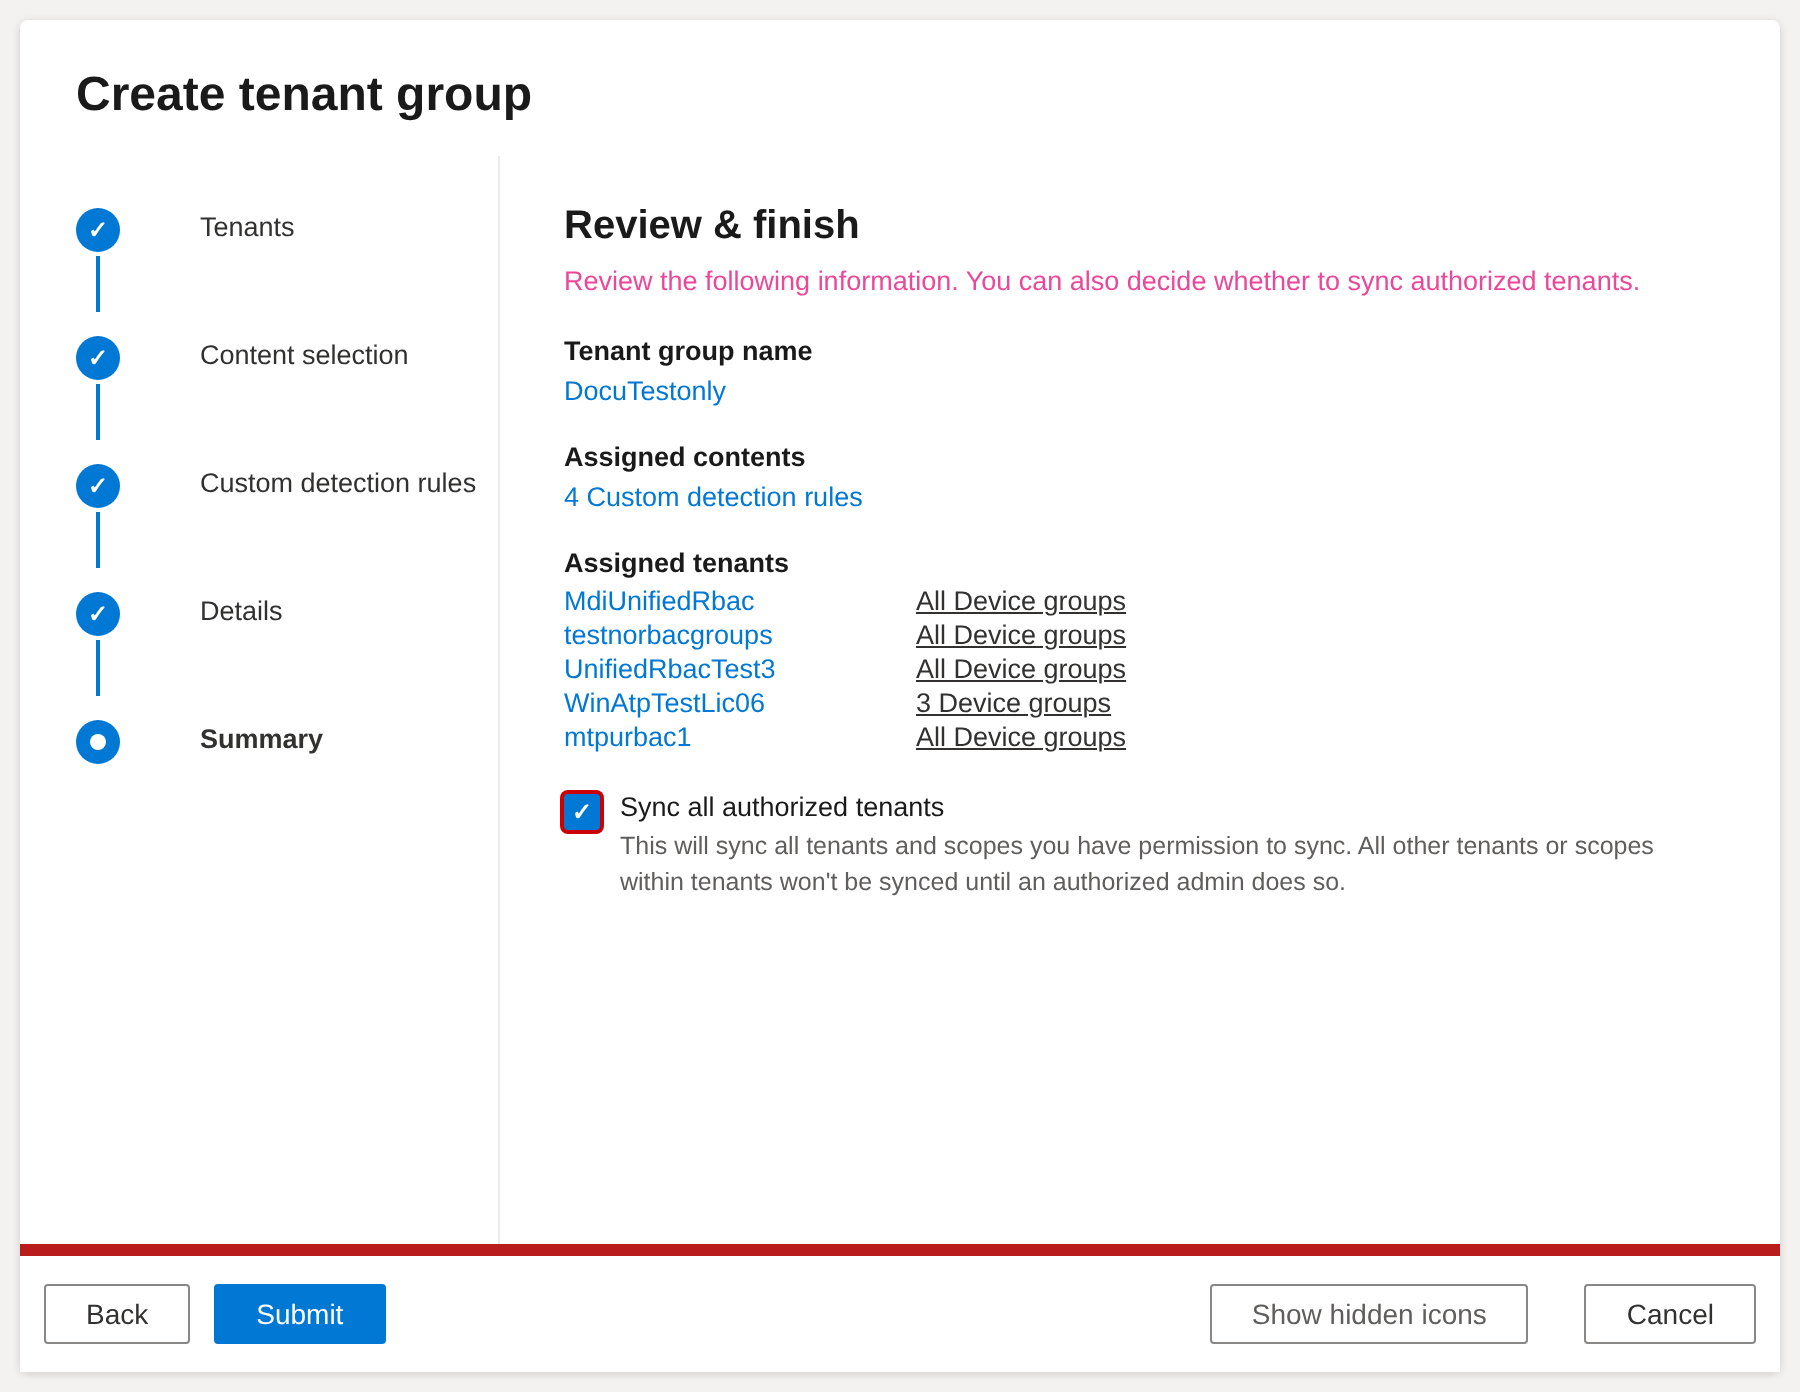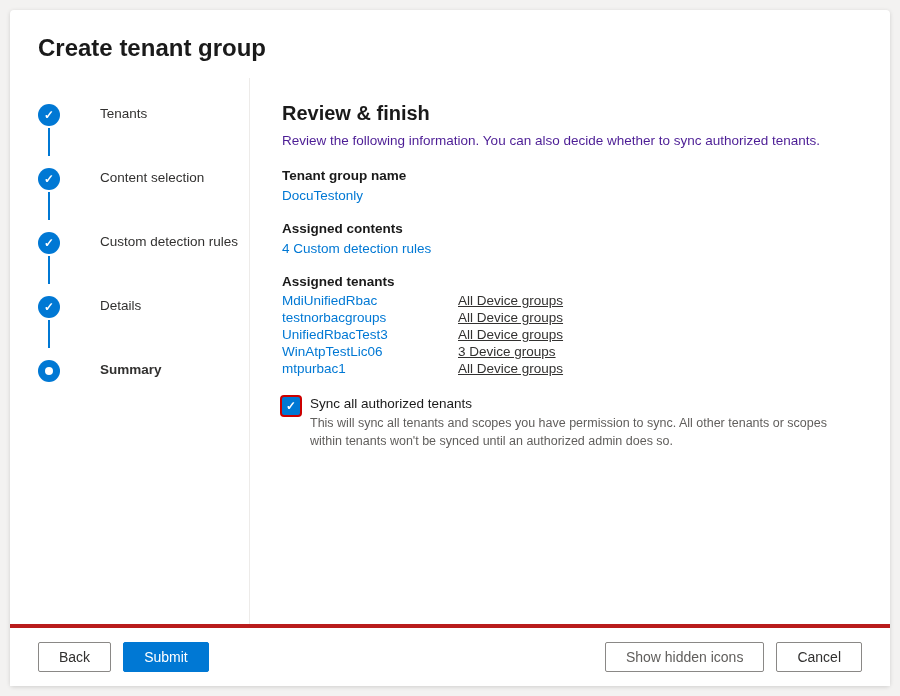--- a/index.html
+++ b/index.html
@@ -102,21 +102,21 @@
       padding: 24px 32px;
       overflow-y: auto;
     }
     .section-title {
       font-size: 20px;
       font-weight: 600;
       color: #1a1a1a;
       margin-bottom: 8px;
     }
     .section-desc {
-      color: #4c1d95;
+      color: #ec4899;
       margin-bottom: 20px;
       font-size: 13.5px;
     }
     .info-block {
       margin-bottom: 18px;
     }
     .info-label {
       font-weight: 600;
       font-size: 13.5px;
       margin-bottom: 4px;
@@ -185,22 +185,22 @@
       color: #1a1a1a;
     }
     .checkbox-desc {
       font-size: 12.5px;
       color: #605e5c;
       max-width: 520px;
       line-height: 1.4;
     }
     
     .footer {
-      border-top: 4px solid #b91c1c;
-      padding: 14px 28px;
+      border-top: 6px solid #b91c1c;
+      padding: 14px 12px;
       display: flex;
       align-items: flex-start;
       gap: 12px;
       background: #ffffff;
     }
     .btn {
       padding: 6px 20px;
       font-size: 14px;
       font-family: inherit;
       border-radius: 2px;
@@ -221,21 +221,21 @@
     .btn-ghost {
       background: transparent;
       border: 1px solid #8a8886;
       color: #605e5c;
       min-width: 120px;
     }
     .footer-spacer { flex: 1; }
     .footer-right {
       display: flex;
       align-items: center;
-      gap: 12px;
+      gap: 28px;
     }
   </style>
 </head>
 <body>
 
 <div class="page-wrapper">
 
   <div class="page-title">Create tenant group</div>
 
   <div class="main-content">

